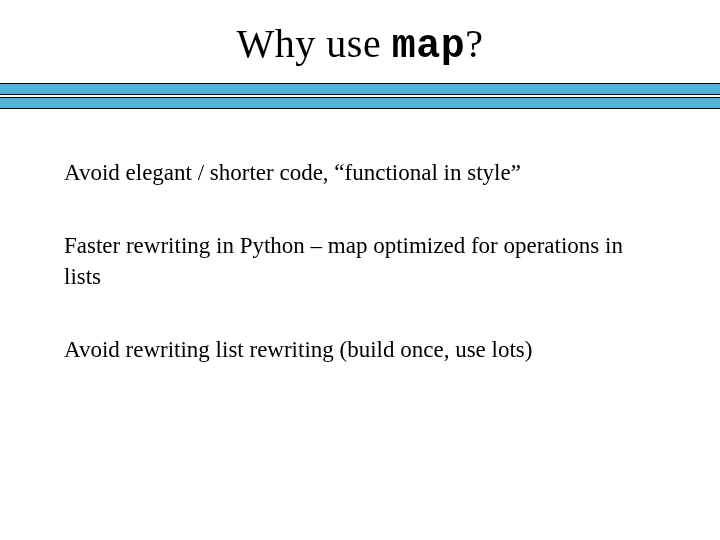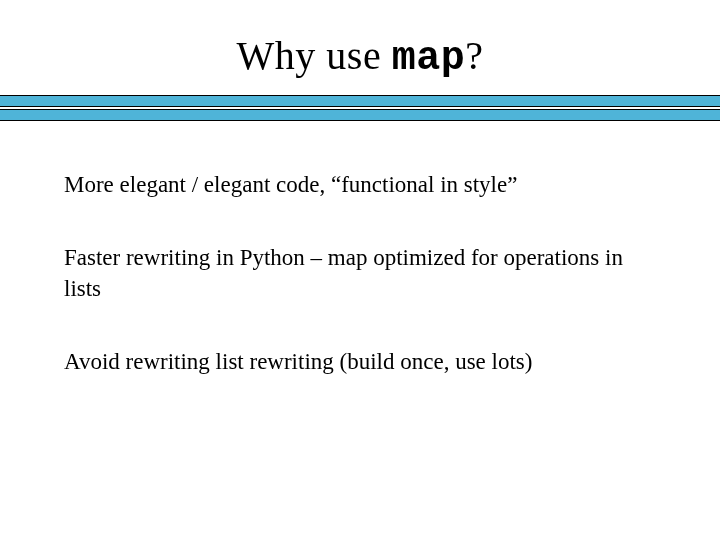--- a/index.html
+++ b/index.html
@@ -1,18 +1,18 @@
 <!DOCTYPE html>
 <html><head>
 <meta charset="utf-8">
 <style>
   * { margin: 0; padding: 0; box-sizing: border-box; }
   html, body { width: 720px; height: 540px; background: #ffffff; font-family: "Times New Roman", Times, serif; color: #000; }
   .slide { width: 720px; height: 540px; position: relative; }
-  .title-wrap { text-align: center; padding-top: 32px; }
+  .title-wrap { text-align: center; padding-top: 20px; }
   .title { font-size: 40px; font-weight: 400; letter-spacing: 0.5px; }
   .title .mono { font-family: "Courier New", Courier, monospace; font-weight: 700; }
   .divider { margin-top: 14px; }
   .divider .bar { height: 12px; background: #4fb4d8; border-top: 1px solid #000; border-bottom: 1px solid #000; }
   .divider .gap { height: 2px; background: #ffffff; }
   .content { padding: 48px 64px 0 64px; }
   .bullet { font-size: 23px; line-height: 1.35; margin-bottom: 42px; max-width: 560px; }
 </style>
 </head>
 <body>
@@ -25,18 +25,18 @@
     </h1>
   </div>
 
   <div class="divider">
     <div class="bar"></div>
     <div class="gap"></div>
     <div class="bar"></div>
   </div>
 
   <div class="content">
-    <p class="bullet">More elegant / elegant code, “functional in style”</p>
+    <p class="bullet">Avoid elegant / shorter code, “functional in style”</p>
     <p class="bullet">Faster rewriting in Python – map optimized for operations in lists</p>
     <p class="bullet">Avoid rewriting list rewriting (build once, use lots)</p>
   </div>
 
 </div>
 
 </body></html>

